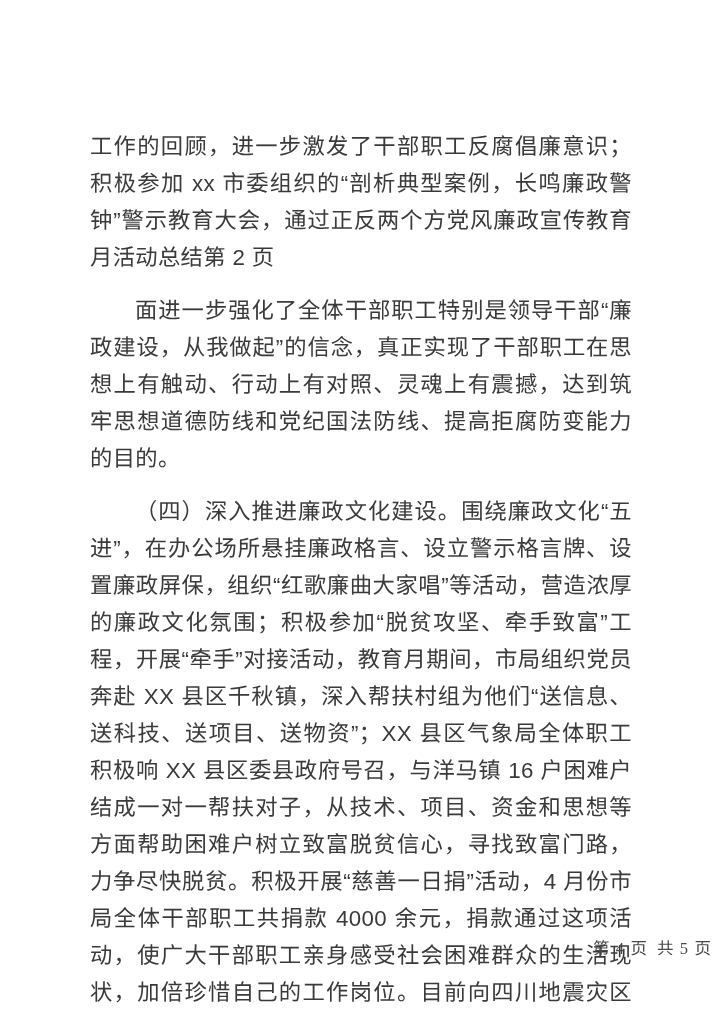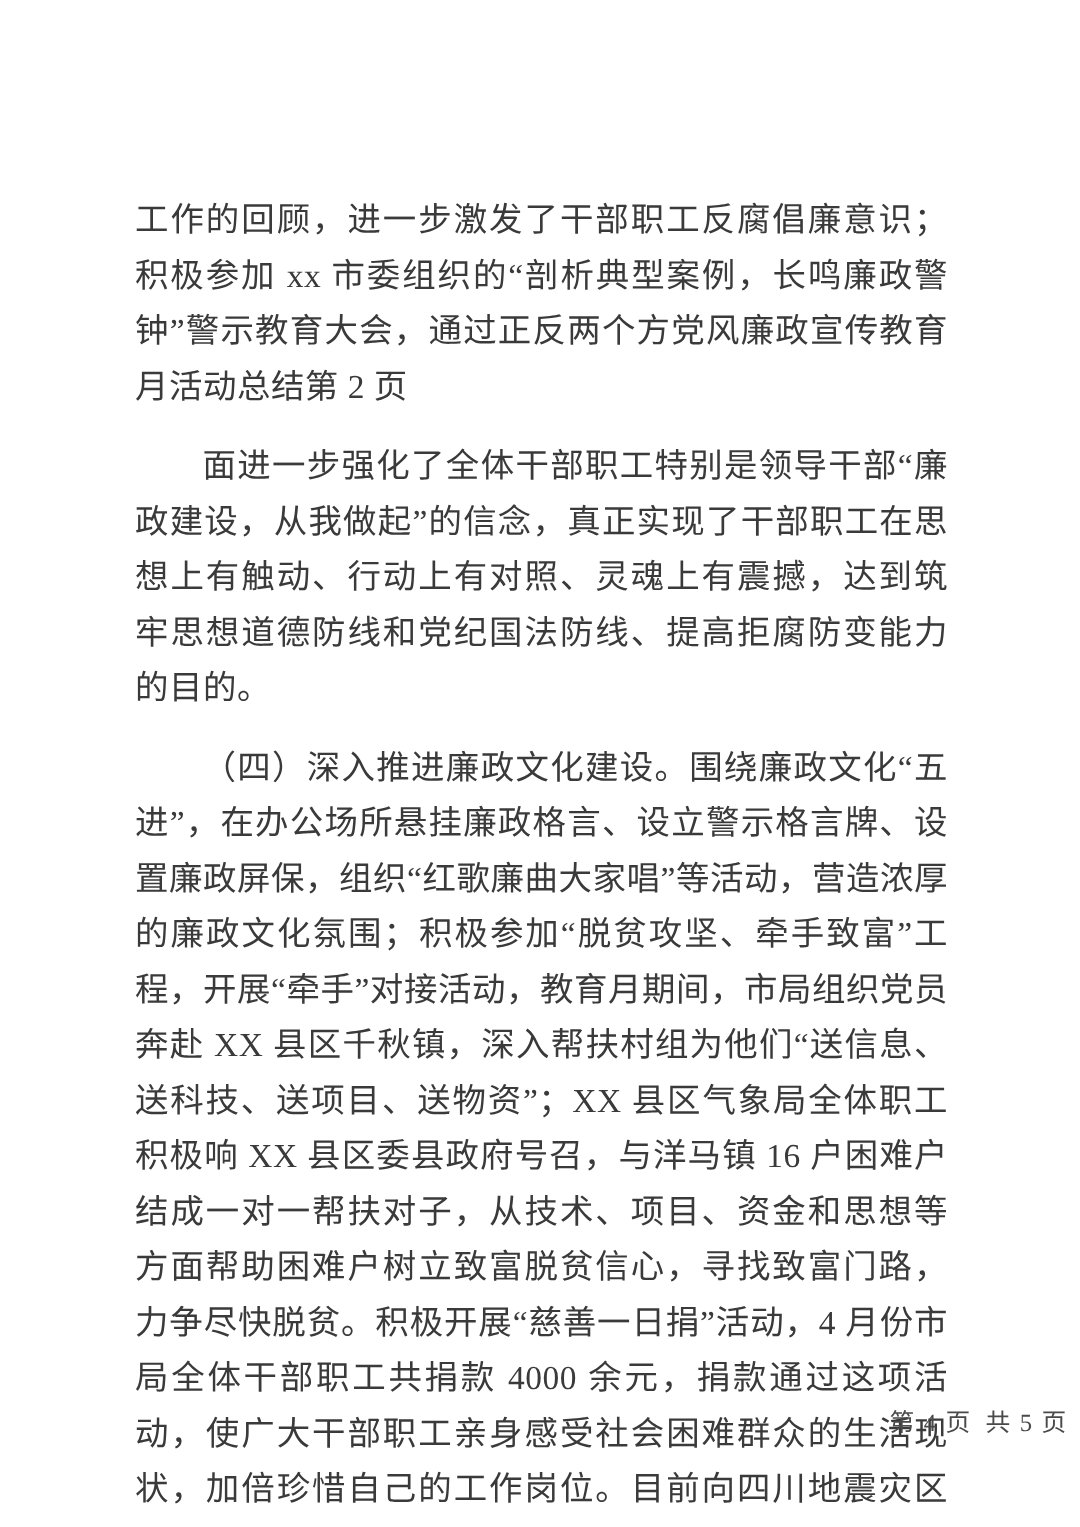--- a/index.html
+++ b/index.html
@@ -27,21 +27,21 @@
     width: 542px;
   }
   .para {
     margin: 0;
     font-size: 22.3px;
     line-height: 37px;
     color: #3a3a3a;
     text-align: justify;
     text-justify: inter-character;
     letter-spacing: 0.35px;
-    font-family: Liberation Serif, serif;
+    font-family: Liberation Sans, sans-serif;
     -webkit-font-smoothing: antialiased;
   }
   .para.indent {
     text-indent: 45px;
   }
   .para + .para {
     margin-top: 16px;
   }
   .footer {
     position: absolute;

